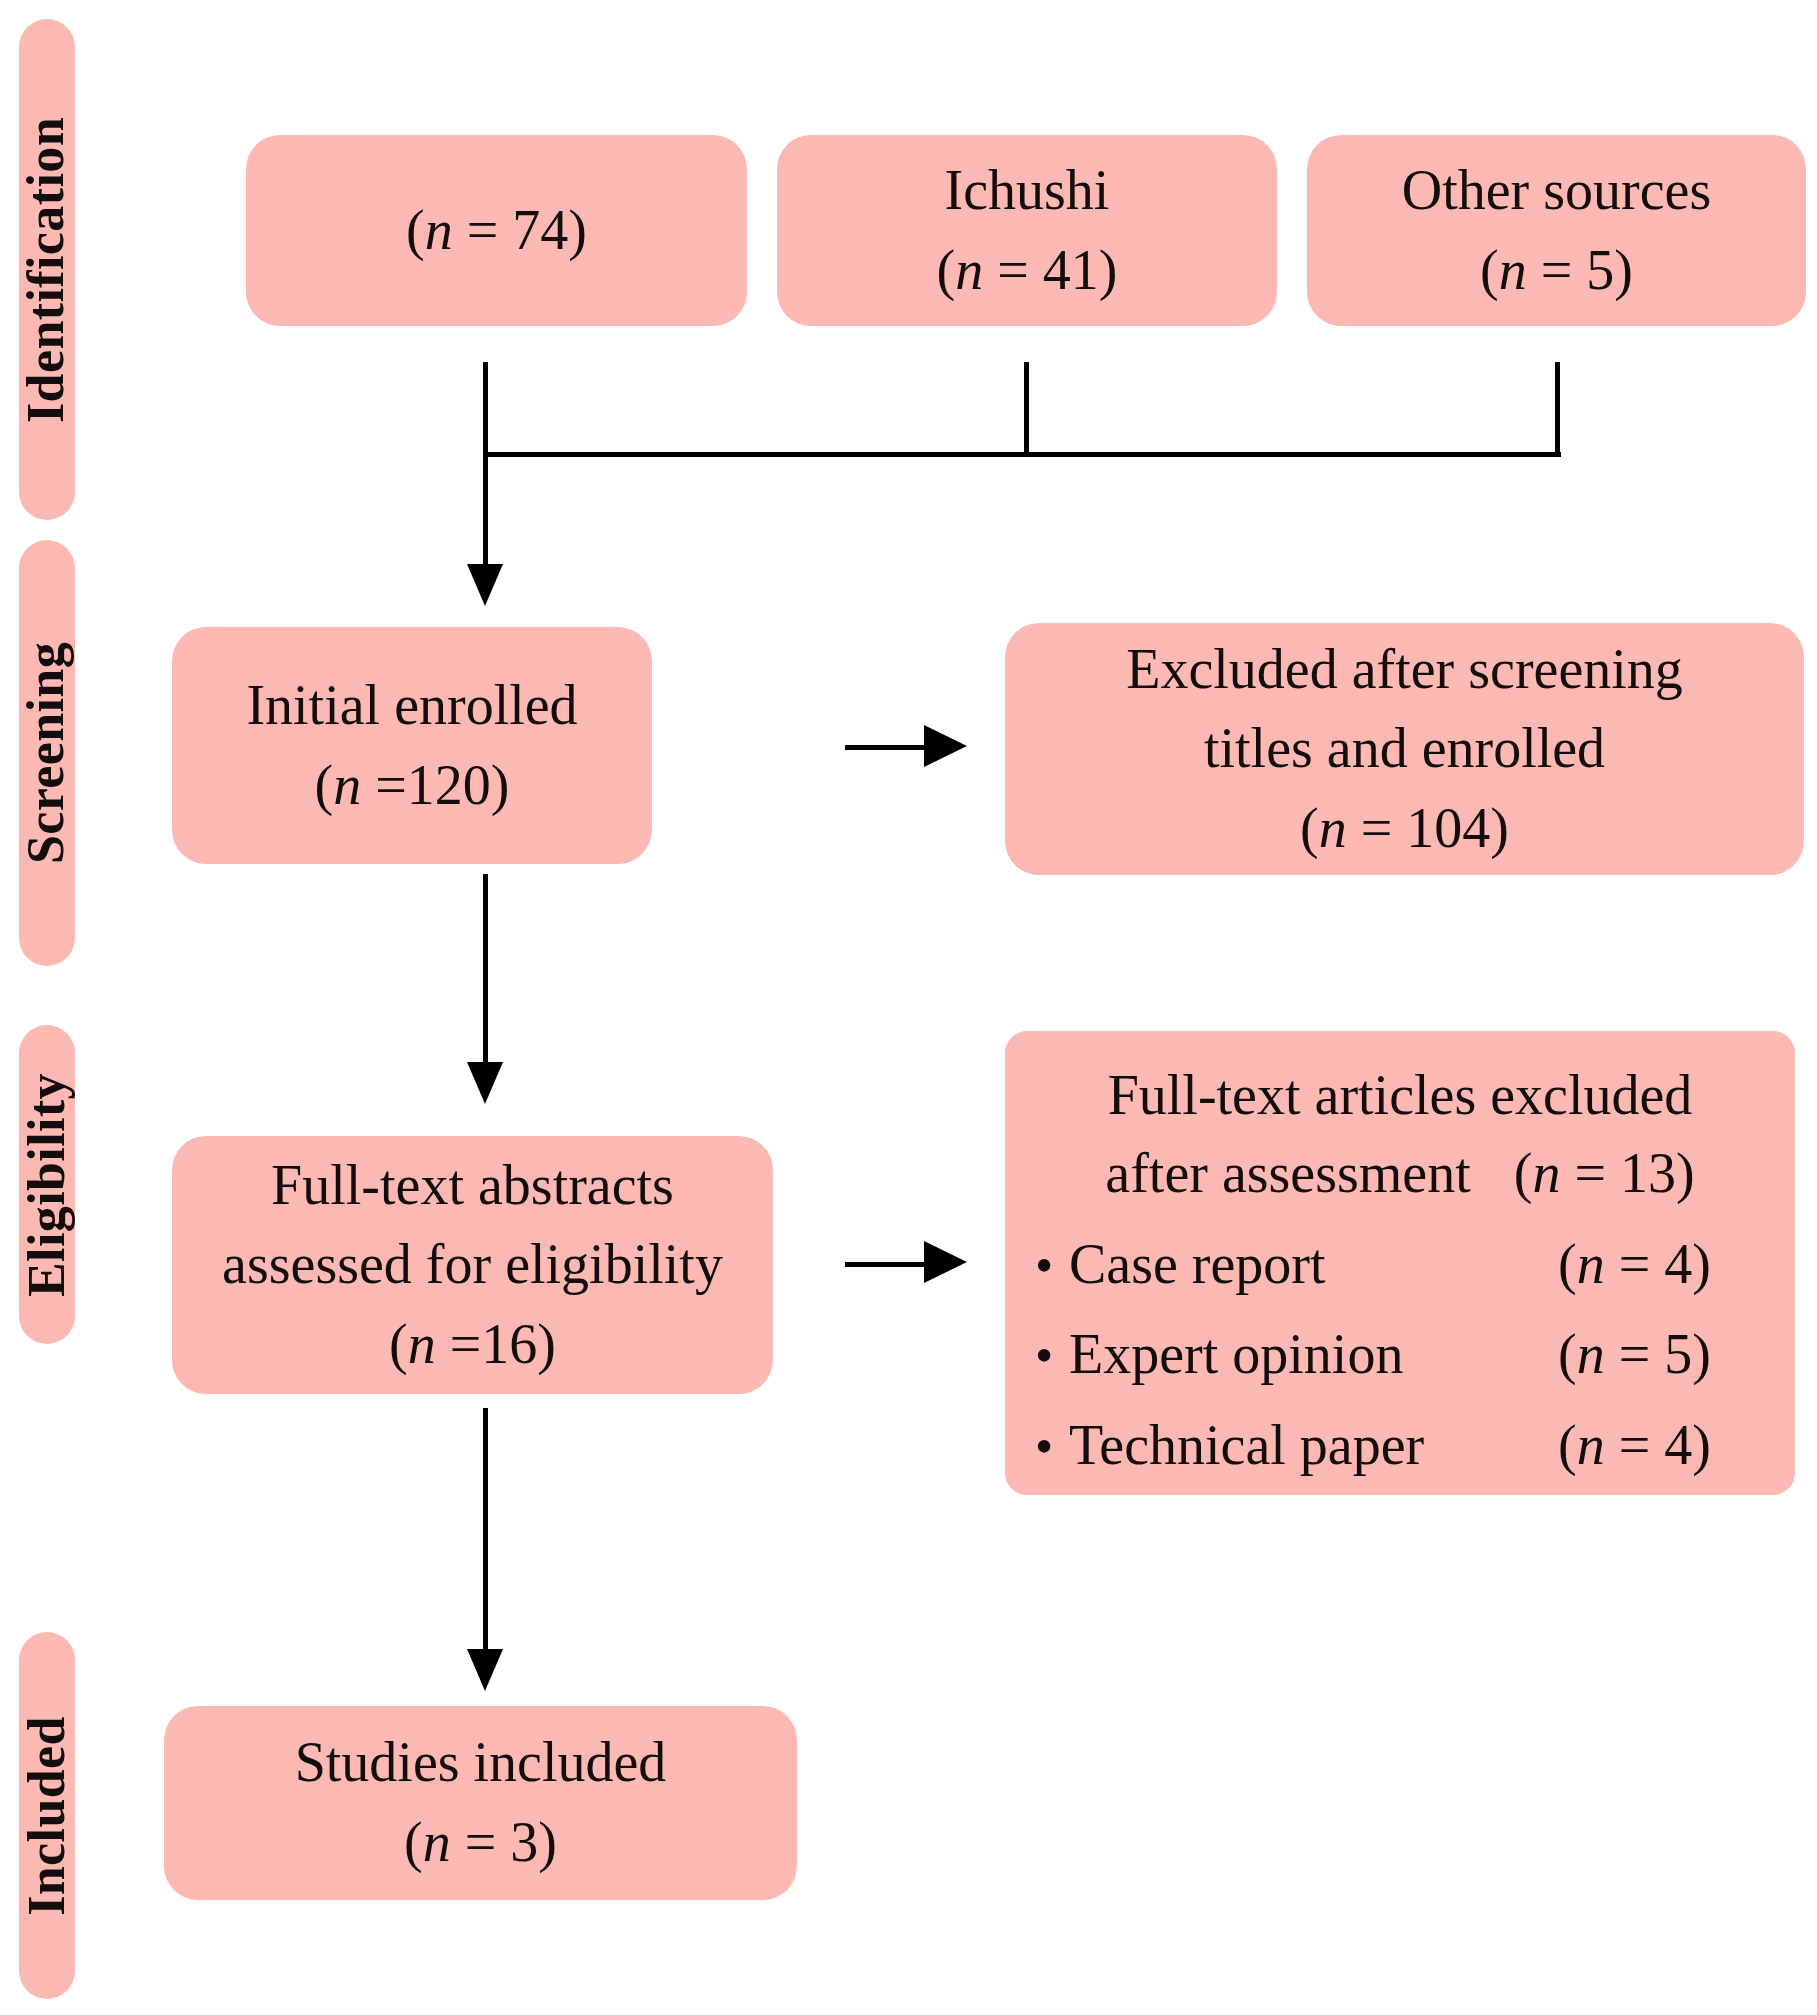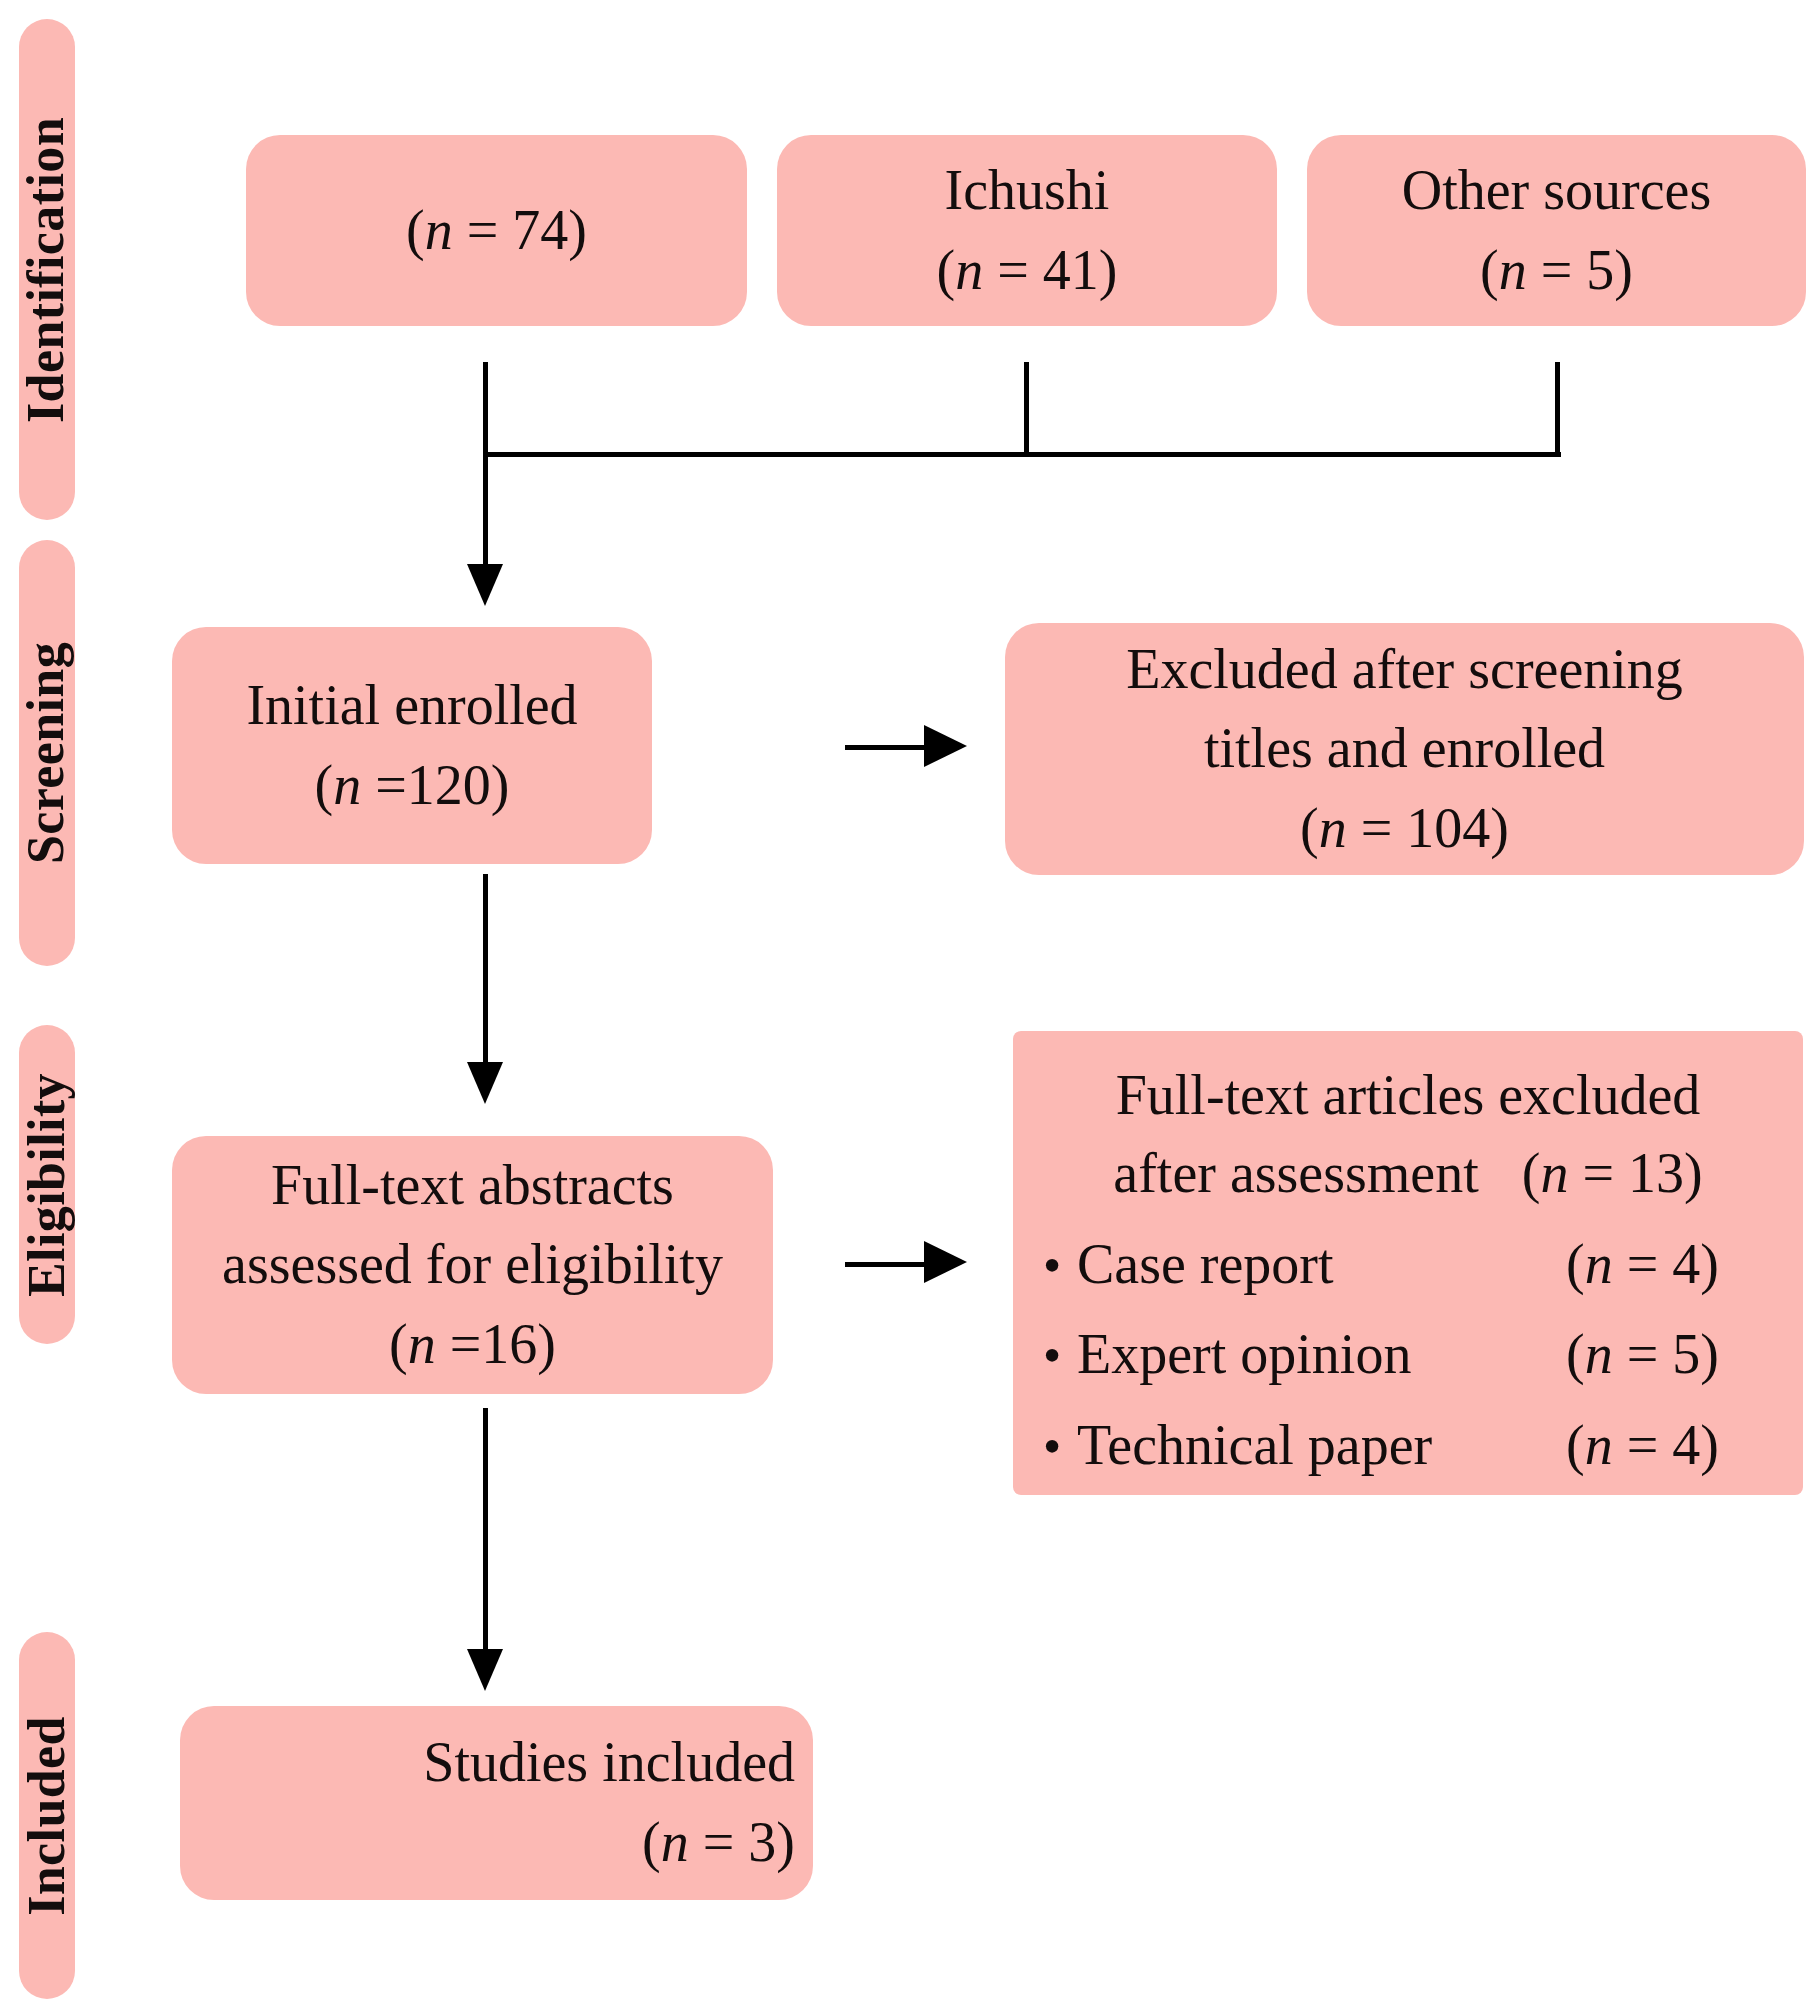--- a/index.html
+++ b/index.html
@@ -79,26 +79,25 @@
     height: 0;
     border-top: 21px solid transparent;
     border-bottom: 21px solid transparent;
     border-left: 43px solid #000000;
   }
 
   
   .detail-box {
     position: absolute;
     background: #fcb9b4;
-    border-radius: 8px;
+    border-radius: 22px;
     box-sizing: border-box;
     padding: 25px 30px 25px 30px;
     font-size: 56px;
     line-height: 1.40;
-    margin-left: 8px;
   }
   .detail-head {
     text-align: center;
   }
   .detail-head .hl1 { display: block; white-space: nowrap; }
   .detail-head .hl2 {
     display: block;
     white-space: nowrap;
   }
   .detail-head .hl2 .gap { display: inline-block; width: 43px; }
@@ -215,19 +214,19 @@
         <span class="dot">•</span>
         <span class="lbl">Technical paper</span>
         <span class="cnt"><span>(</span><span class="ital">n</span><span> = 4)</span></span>
       </li>
     </ul>
   </div>
 
   <div class="vline" style="left:483px; top:1408px; height:245px;"></div>
   <div class="arrow-down" style="left:467px; top:1649px;"></div>
 
-  <div class="box" style="left:180px; top:1706px; width:633px; height:194px;align-items:flex-end;">
+  <div class="box" style="left:164px; top:1706px; width:633px; height:194px;">
     <span class="ln">Studies included</span>
     <span class="ln"><span>(</span><span class="ital">n</span><span> = 3)</span></span>
   </div>
 
 </div>
 
 
 </body></html>

